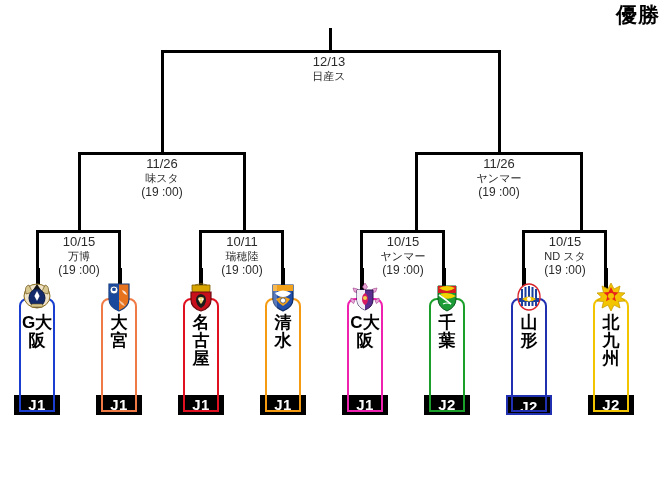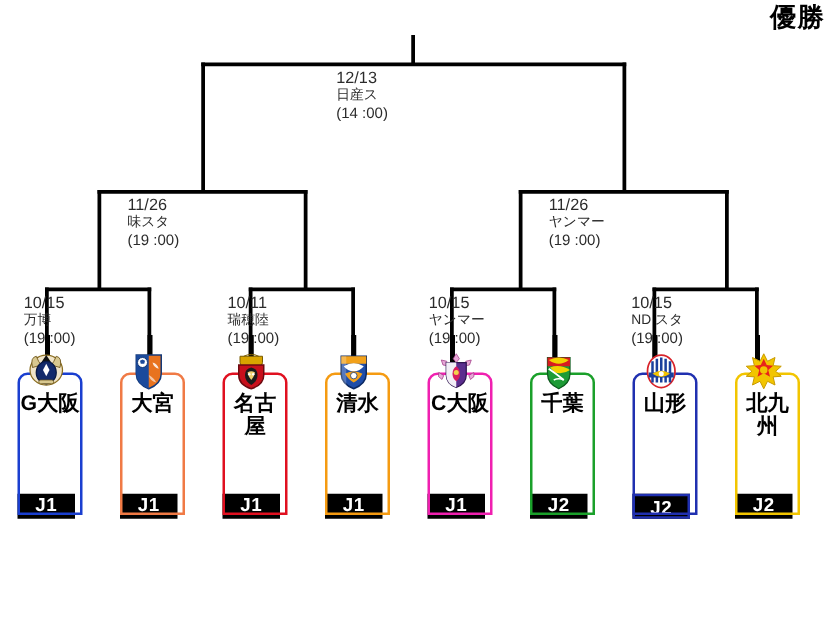--- a/index.html
+++ b/index.html
@@ -46,21 +46,21 @@
   }
   .stem {
     position: absolute;
     background: #000000;
     width: 3px;
   }
 
   
   .match {
     position: absolute;
-    text-align: left;
+    text-align: center;
     line-height: 13px;
     color: #2b2b2b;
   }
   .match .m-date {
     font-size: 13px;
     letter-spacing: 0px;
     line-height: 15px;
     white-space: nowrap;
   }
   .match .m-venue {
@@ -85,21 +85,21 @@
     width: 32px;
     height: 30px;
     margin: 0 auto;
     z-index: 3;
   }
   .team-crest svg { display: block; }
 
   .team-box {
     position: relative;
     margin: -14px auto 0 auto;
-    width: 52px;
+    width: 36px;
     height: 114px;
     box-sizing: border-box;
     border-style: solid;
     border-width: 2px;
     border-radius: 8px 8px 0 0;
     background: transparent;
     z-index: 1;
   }
   .team-name {
     position: absolute;
@@ -136,21 +136,20 @@
   <div class="champion-title">優勝</div>
 
   <div class="stem" style="left:329px; top:28px; height:24px;"></div>
   <div class="hline" style="left:161px; top:50px; width:340px;"></div>
   <div class="vline" style="left:161px; top:50px; height:104px;"></div>
   <div class="vline" style="left:498px; top:50px; height:104px;"></div>
 
   <div class="match" style="left:269px; top:54px; width:120px;">
     <div class="m-date">12/13</div>
     <div class="m-venue">日産ス</div>
-    <div class="m-time">(14 :00)</div>
   </div>
 
   <div class="hline" style="left:78px; top:152px; width:168px;"></div>
   <div class="vline" style="left:78px; top:152px; height:80px;"></div>
   <div class="vline" style="left:243px; top:152px; height:80px;"></div>
 
   <div class="match" style="left:102px; top:156px; width:120px;">
     <div class="m-date">11/26</div>
     <div class="m-venue">味スタ</div>
     <div class="m-time">(19 :00)</div>

